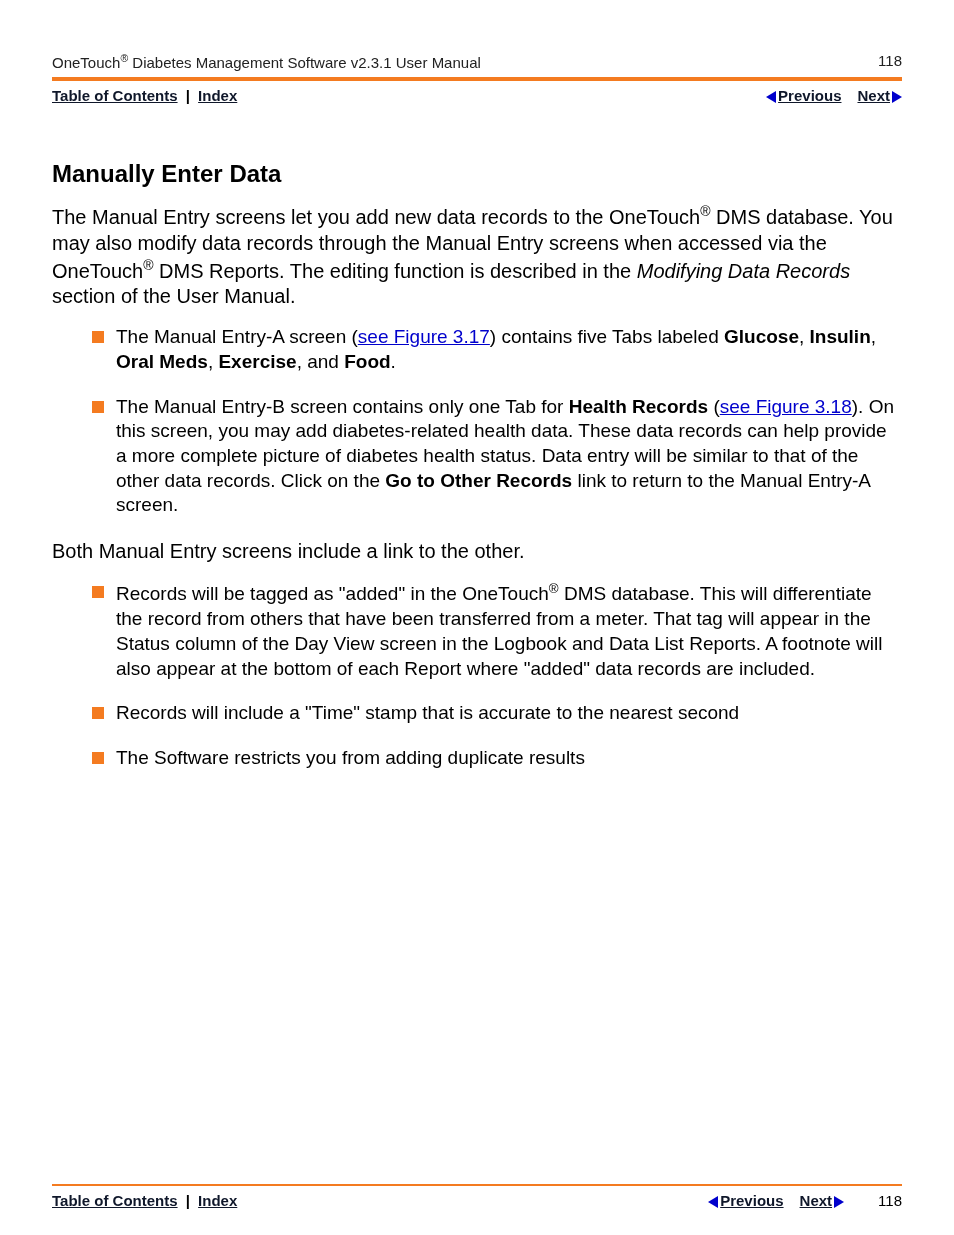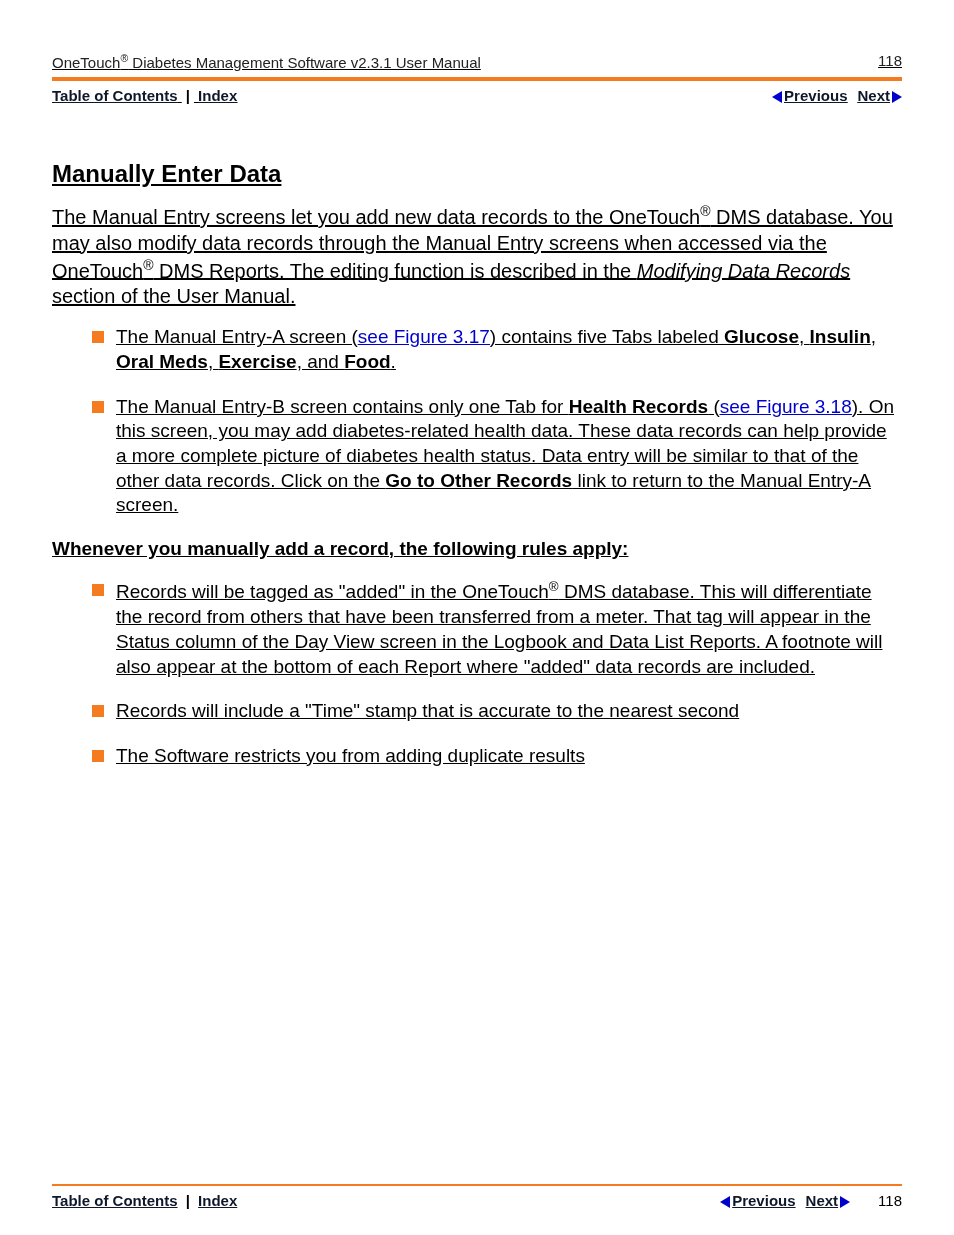--- a/index.html
+++ b/index.html
@@ -8,21 +8,20 @@
     font-family: "Myriad Pro", "Segoe UI", Arial, sans-serif;
     color: #000;
     background: #fff;
   }
   .page {
     width: 954px;
     height: 1235px;
     position: relative;
     box-sizing: border-box;
     padding: 52px 52px 0 52px;
-    text-decoration: underline;
   }
   .header-line {
     display: flex;
     justify-content: space-between;
     font-size: 15px;
     color: #222;
     margin-bottom: 6px;
   }
   .orange-rule-thick {
     height: 4px;
@@ -49,21 +48,21 @@
     font-weight: bold;
   }
   .nav-sep {
     color: #000;
     font-weight: bold;
     margin: 0 4px;
   }
   .nav-right {
     display: flex;
     align-items: center;
-    gap: 10px;
+    gap: 16px;
   }
   .tri {
     display: inline-block;
     width: 0; height: 0;
     vertical-align: middle;
   }
   .tri-left {
     border-top: 6px solid transparent;
     border-bottom: 6px solid transparent;
     border-right: 10px solid #0000cc;
@@ -166,22 +165,22 @@
     <h2 class="section-title">Manually Enter Data</h2>
 
     <p class="body">The Manual Entry screens let you add new data records to the OneTouch<span class="reg">®</span> DMS database. You may also modify data records through the Manual Entry screens when accessed via the OneTouch<span class="reg">®</span> DMS Reports. The editing function is described in the <span class="italic">Modifying Data Records</span> section of the User Manual.</p>
 
 
     <ul class="square">
       <li>The Manual Entry-A screen (<a class="inline-link">see Figure 3.17</a>) contains five Tabs labeled <span class="bold">Glucose</span>, <span class="bold">Insulin</span>, <span class="bold">Oral Meds</span>, <span class="bold">Exercise</span>, and <span class="bold">Food</span>.</li>
       <li>The Manual Entry-B screen contains only one Tab for <span class="bold">Health Records</span> (<a class="inline-link">see Figure 3.18</a>). On this screen, you may add diabetes-related health data. These data records can help provide a more complete picture of diabetes health status. Data entry will be similar to that of the other data records. Click on the <span class="bold">Go to Other Records</span> link to return to the Manual Entry-A screen.</li>
     </ul>
 
-
-    <p class="rules-head">Whenever you manually add a record, the following rules apply:</p>
+    <p class="body">Both Manual Entry screens include a link to the other.</p>
+
 
     <ul class="square">
       <li>Records will be tagged as "added" in the OneTouch<span class="reg">®</span> DMS database. This will differentiate the record from others that have been transferred from a meter. That tag will appear in the Status column of the Day View screen in the Logbook and Data List Reports. A footnote will also appear at the bottom of each Report where "added" data records are included.</li>
       <li>Records will include a "Time" stamp that is accurate to the nearest second</li>
       <li>The Software restricts you from adding duplicate results</li>
     </ul>
 
   </div>
 
   <div class="footer">

